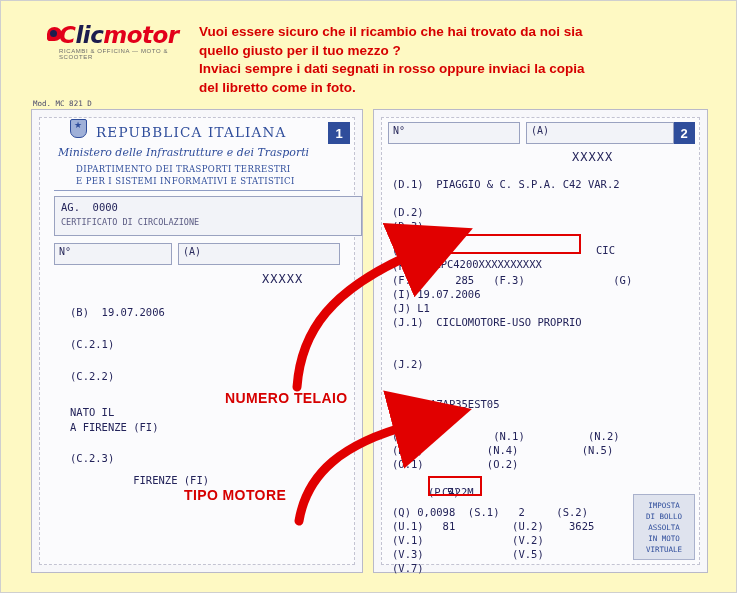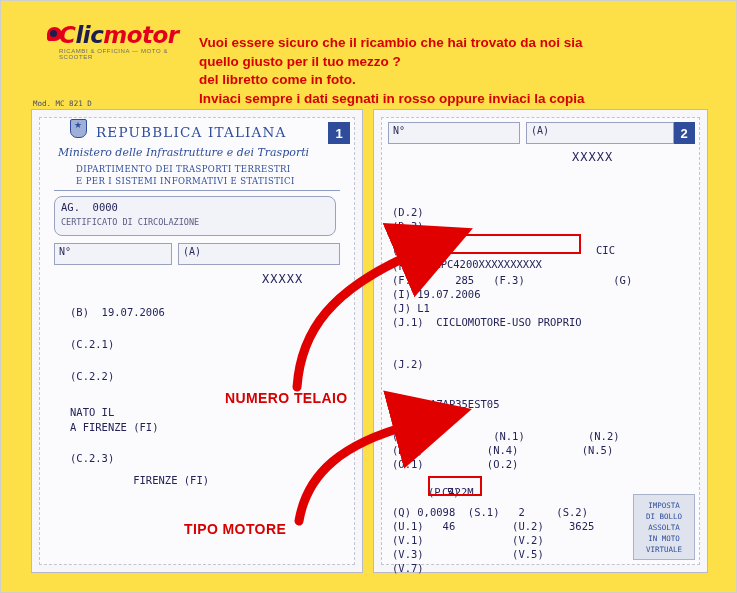--- a/index.html
+++ b/index.html
@@ -7,21 +7,21 @@
     padding: 0;
     background: #ffffff;
   }
   body {
     font-family: "Liberation Sans", sans-serif;
   }
   #page {
     position: relative;
     width: 737px;
     height: 593px;
-    background: #fde047;
+    background: #fef9c3;
     border: 1px solid #cfcfcf;
     box-sizing: border-box;
     overflow: hidden;
   }
 
   
   .logo {
     position: absolute;
     left: 58px;
     top: 22px;
@@ -69,21 +69,20 @@
   .headline {
     position: absolute;
     left: 198px;
     top: 22px;
     width: 520px;
     color: #d60000;
     font-family: "Liberation Sans", sans-serif;
     font-size: 13.5px;
     font-weight: bold;
     line-height: 18.5px;
-    margin-top: 11px;
   }
 
   
   .doc-label {
     position: absolute;
     left: 32px;
     top: 98px;
     font-size: 7.5px;
     color: #4a4a6a;
     font-family: "DejaVu Sans Mono", monospace;
@@ -250,43 +249,43 @@
       <div class="logo-main">
         <span class="logo-c">C</span><span class="logo-lic">lic</span><span class="logo-motor">motor</span>
       </div>
       <div class="logo-sub">RICAMBI &amp; OFFICINA  —  MOTO &amp; SCOOTER</div>
     </div>
   </div>
 
   <div class="headline">
     <div>Vuoi essere sicuro che il ricambio che hai trovato da noi sia</div>
     <div>quello giusto per il tuo mezzo ?</div>
+    <div>Inviaci sempre i dati segnati in rosso oppure inviaci la copia</div>
     <div>del libretto come in foto.</div>
-    <div>Inviaci sempre i dati segnati in rosso oppure inviaci la copia</div>
   </div>
 
   <div class="doc-label">Mod. MC 821 D</div>
 
   <div class="page-card" id="left-page">
     <div class="page-inner"></div>
 
     <div class="pagenum" style="right:12px; top:12px;">1</div>
 
     <div class="crest">
       <div class="crest-sh">
           <span class="crest-star">★</span>
         </div>
     </div>
     <div class="rep-head">REPUBBLICA ITALIANA</div>
     <div class="min-line">Ministero delle Infrastrutture e dei Trasporti</div>
     <div class="dept-line" style="top:66px;">E PER I SISTEMI INFORMATIVI E STATISTICI</div>
     <div class="dept-line" style="top:54px;">DIPARTIMENTO DEI TRASPORTI TERRESTRI</div>
     <div class="hr-blue" style="left:22px; top:80px; width:286px;"></div>
 
-    <div class="field-box" style="left:22px; top:86px; width:282px; height:40px;border-radius:8px;">
+    <div class="field-box" style="left:22px; top:86px; width:308px; height:40px;">
       <div class="mono" style="left:6px; top:4px;">AG.  0000</div>
       <div class="mono" style="left:6px; top:20px; font-size:8.5px; color:#5a5a82;">CERTIFICATO DI CIRCOLAZIONE</div>
     </div>
 
     <div class="field-box" style="left:22px; top:133px; width:118px; height:22px;">
       <span class="field-tag">N°</span>
     </div>
     <div class="field-box" style="left:146px; top:133px; width:162px; height:22px;">
       <span class="field-tag">(A)</span>
     </div>
@@ -307,20 +306,21 @@
     <div class="pagenum" style="right:12px; top:12px;">2</div>
 
     <div class="field-box" style="left:14px; top:12px; width:132px; height:22px;">
       <span class="field-tag">N°</span>
     </div>
     <div class="field-box" style="left:152px; top:12px; width:148px; height:22px;">
       <span class="field-tag">(A)</span>
     </div>
     <div class="mono big" style="left:198px; top:40px;">XXXXX</div>
 
+    <div class="mono" style="left:18px; top:68px;">(D.1)  PIAGGIO &amp; C. S.P.A. C42 VAR.2</div>
     <div class="mono" style="left:18px; top:96px;">(D.2)</div>
     <div class="mono" style="left:18px; top:110px;">(D.3)</div>
 
     <div class="mono" style="left:18px; top:134px;">(E)</div>
     <div class="mono" style="left:54px; top:134px;margin-top:14px;">ZAPC4200XXXXXXXXXX</div>
     <div class="mono" style="left:222px; top:134px;">CIC</div>
 
     <div class="mono" style="left:18px; top:150px;">(F.1)</div>
     <div class="mono" style="left:18px; top:164px;">(F.2)     285   (F.3)              (G)</div>
     <div class="mono" style="left:18px; top:178px;">(I) 19.07.2006</div>
@@ -329,21 +329,21 @@
     <div class="mono" style="left:18px; top:248px;">(J.2)</div>
     <div class="mono" style="left:18px; top:288px;text-align:center;">(K)  OAZAP35EST05</div>
     <div class="mono" style="left:18px; top:320px;">(L) 00          (N.1)          (N.2)</div>
     <div class="mono" style="left:18px; top:334px;">(N.3)          (N.4)          (N.5)</div>
     <div class="mono" style="left:18px; top:348px;">(O.1)          (O.2)</div>
 
     <div class="mono" style="left:18px; top:376px;margin-left:36px;">(P.5)</div>
     <div class="mono" style="left:56px; top:376px;margin-left:12px;">C422M</div>
 
     <div class="mono" style="left:18px; top:396px;">(Q) 0,0098  (S.1)   2     (S.2)</div>
-    <div class="mono" style="left:18px; top:410px;">(U.1)   46         (U.2)    3625</div>
+    <div class="mono" style="left:18px; top:410px;">(U.1)   81         (U.2)    3625</div>
     <div class="mono" style="left:18px; top:424px;">(V.1)              (V.2)</div>
     <div class="mono" style="left:18px; top:438px;">(V.3)              (V.5)</div>
     <div class="mono" style="left:18px; top:452px;">(V.7)</div>
 
     <div class="stamp">
       <div>IMPOSTA</div>
       <div>DI BOLLO</div>
       <div>ASSOLTA</div>
       <div>IN MOTO</div>
       <div>VIRTUALE</div>
@@ -357,15 +357,15 @@
     <defs>
       <marker id="ah" markerWidth="9" markerHeight="9" refX="2" refY="4.5" orient="auto">
         <path d="M0,0 L9,4.5 L0,9 Z" fill="#e10000"></path>
       </marker>
     </defs>
     <path d="M296,386 C300,330 330,288 414,252" stroke="#e10000" stroke-width="9" fill="none" stroke-linecap="round" marker-end="url(#ah)"></path>
     <path d="M298,520 C306,472 342,442 410,424" stroke="#e10000" stroke-width="9" fill="none" stroke-linecap="round" marker-end="url(#ah)"></path>
   </svg>
 
   <div class="callout" style="left:224px; top:370px;margin-top:19px;">NUMERO TELAIO</div>
-  <div class="callout" style="left:183px; top:520px;">TIPO MOTORE</div>
+  <div class="callout" style="left:183px; top:486px;">TIPO MOTORE</div>
 
 </div>
 
 </body></html>

